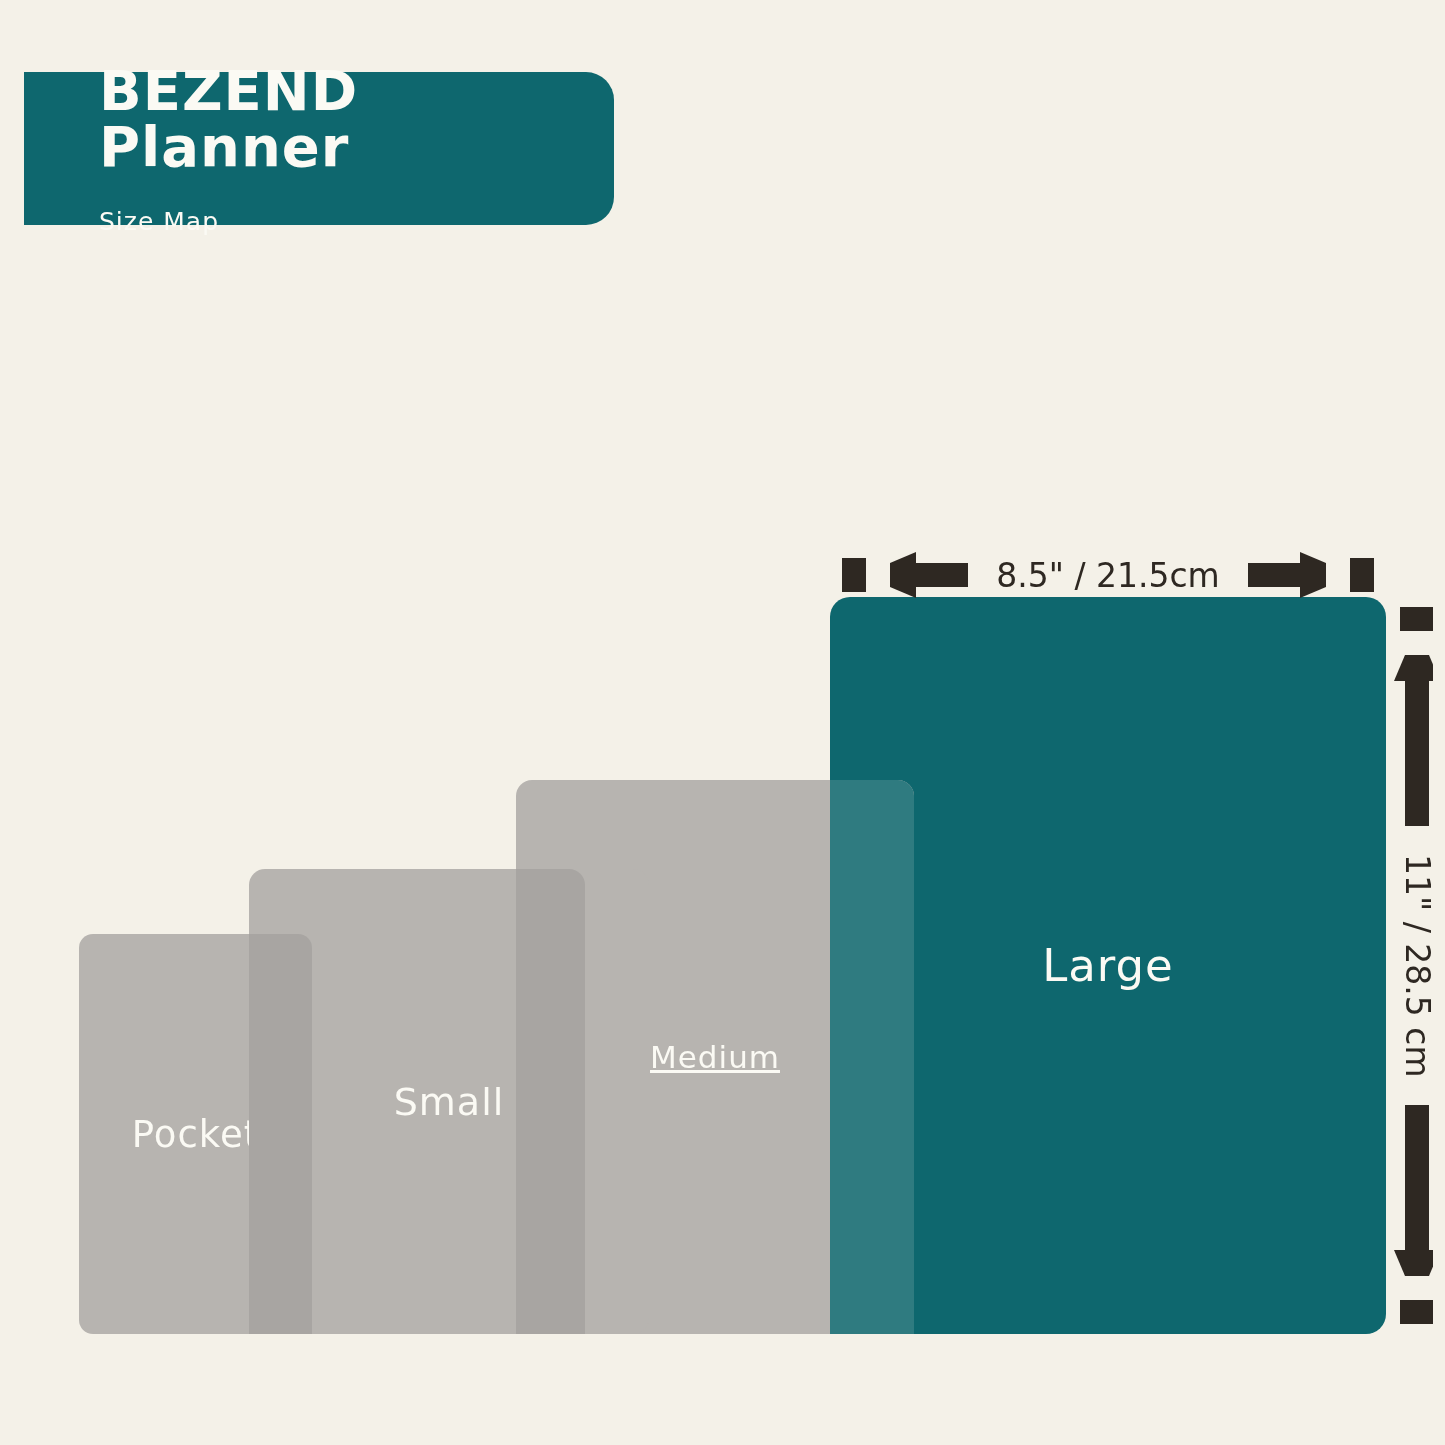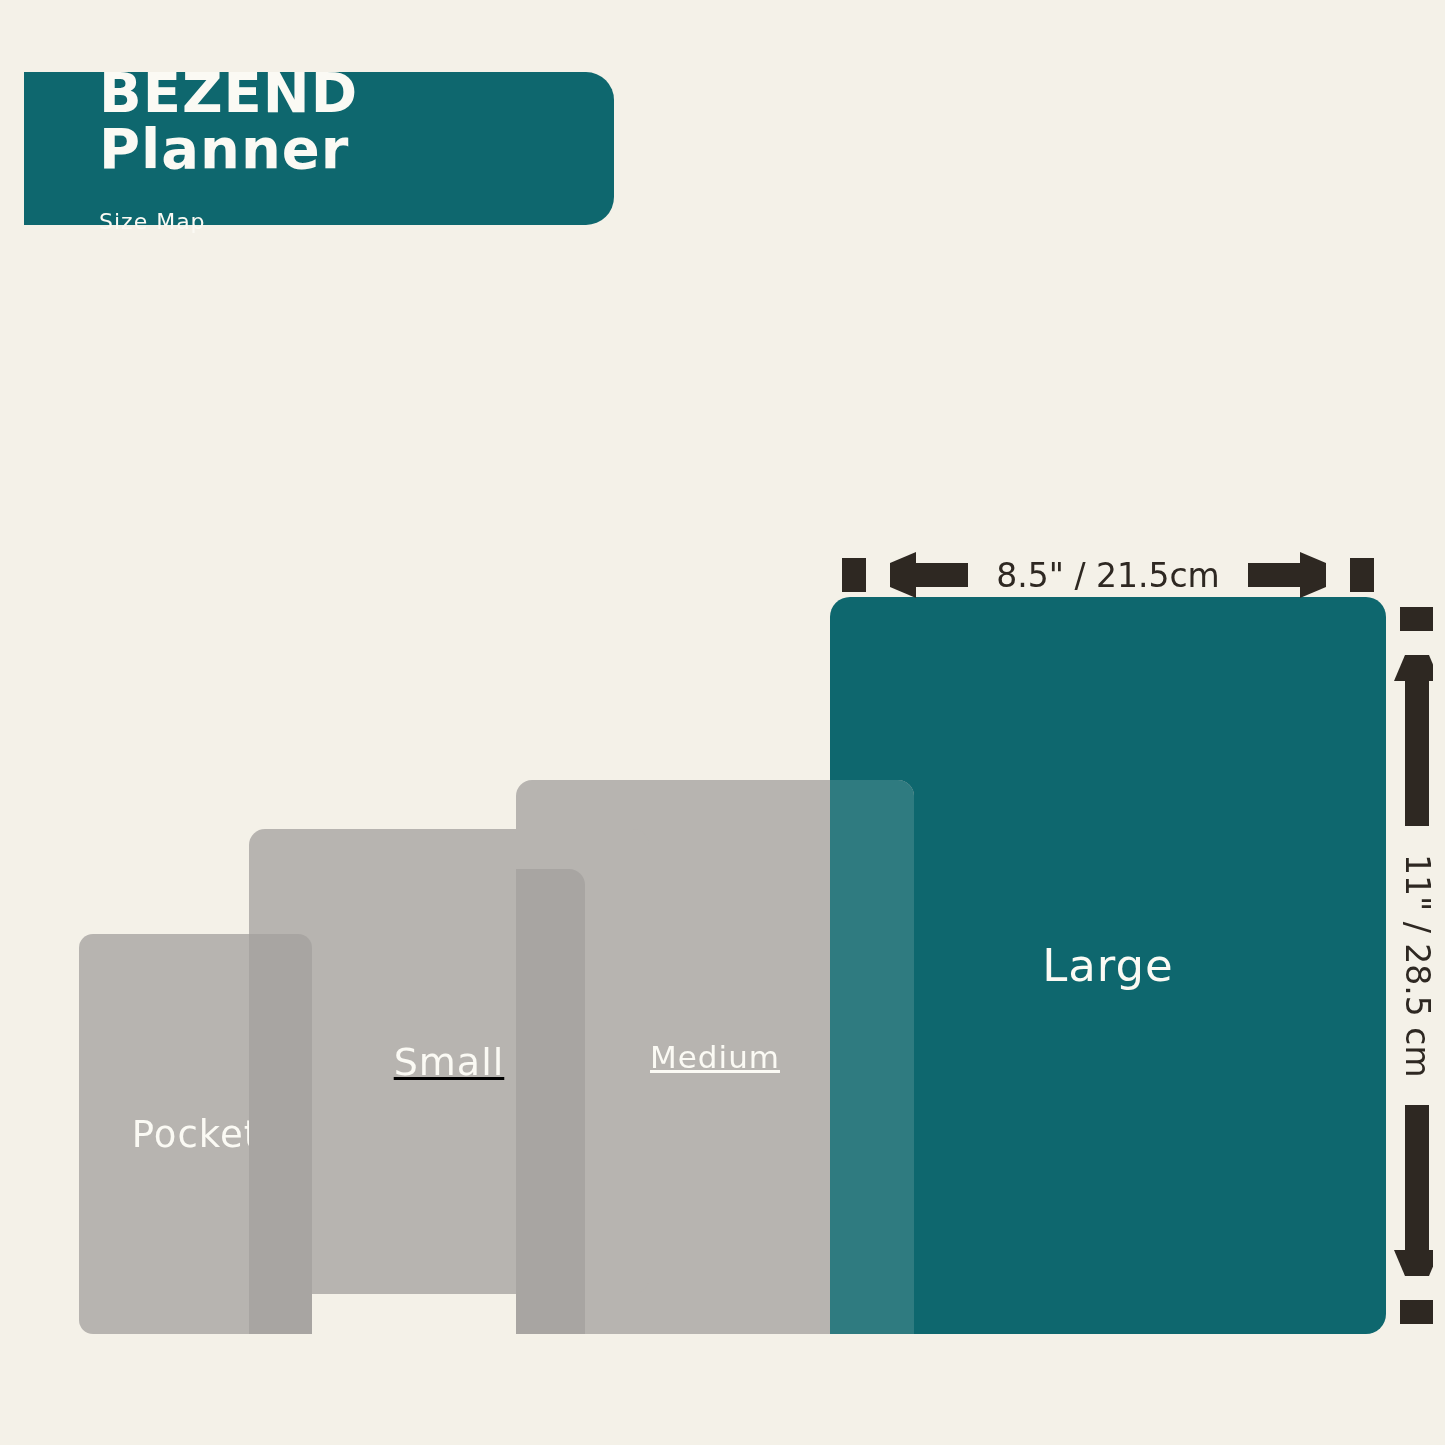--- a/index.html
+++ b/index.html
@@ -29,36 +29,36 @@
     display:flex;flex-direction:column;justify-content:center;
     padding-left:63px;gap:10px;
   }
   .banner .title{
     color:var(--label-text);
     font-size:56px;font-weight:bold;letter-spacing:1px;
     line-height:1;
   }
   .banner .subtitle{
     color:var(--label-text);
-    font-size:22px;font-weight:normal;letter-spacing:1px;
+    font-size:25px;font-weight:normal;letter-spacing:1px;
     line-height:1;
   }
 
   
   .rect{
     position:absolute;
     display:flex;align-items:center;justify-content:center;
   }
   .rect-label{
     color:var(--label-text);
     letter-spacing:1px;
   }
   .rect-large { left:806px; top:573px;  width:556px; height:737px; background:var(--teal); border-radius:20px; }
   .rect-medium{ left:492px; top:756px;  width:398px; height:554px; background:var(--gray); border-radius:16px; }
-  .rect-small { left:225px; top:805px;  width:400px; height:465px; background:var(--gray); border-radius:16px;text-decoration:underline; }
+  .rect-small { left:225px; top:845px;  width:400px; height:465px; background:var(--gray); border-radius:16px; }
   .rect-pocket{ left:55px;  top:910px;  width:233px; height:400px; background:var(--gray); border-radius:14px; }
   .label-large {font-size:45px;}
   .label-medium{font-size:31px;text-decoration:underline;}
   .label-small {font-size:38px;}
   .label-pocket{font-size:37px;}
 
   
   .overlap{position:absolute;}
   .ov-ml{ left:806px; top:756px; width:84px; height:554px; background:var(--teal-overlap); border-top-right-radius:16px; }
   .ov-sm{ left:492px; top:845px; width:69px; height:465px; background:var(--gray-overlap); border-top-right-radius:16px; }

